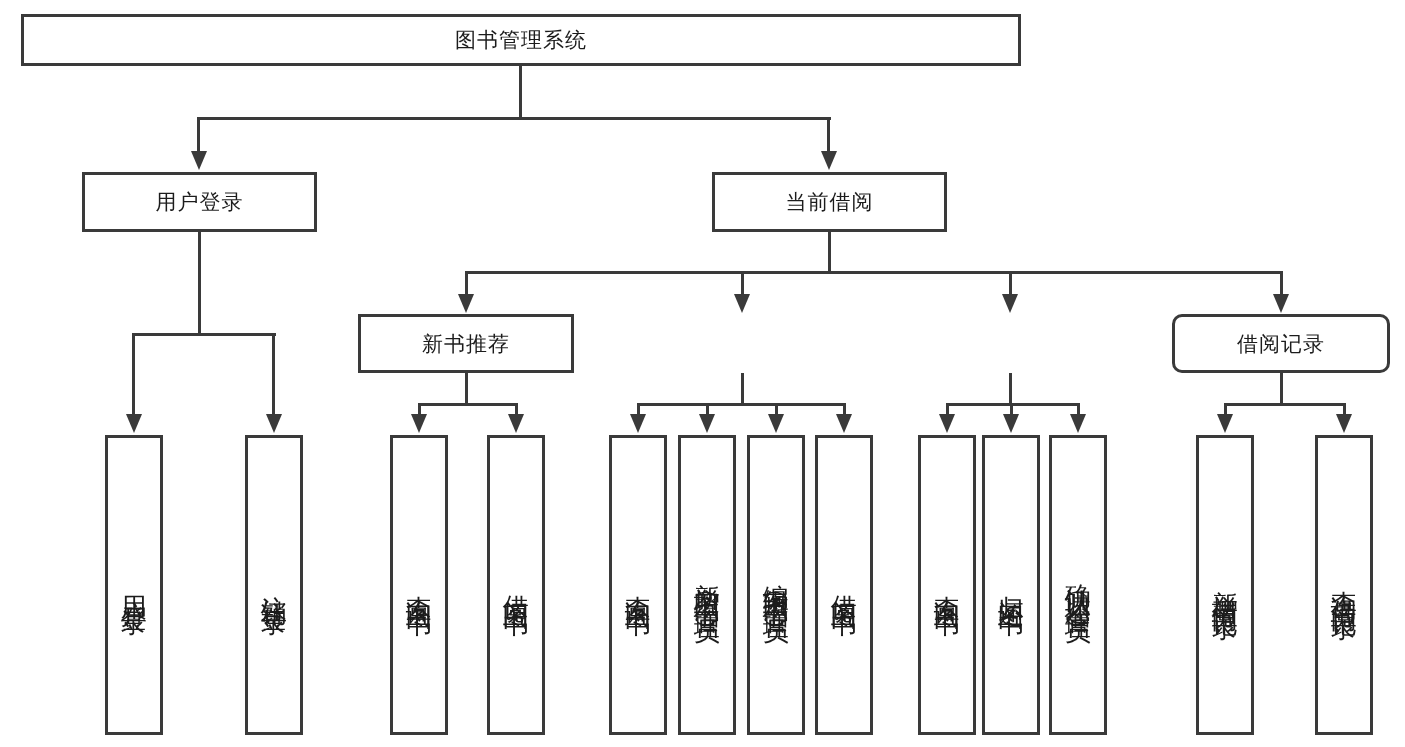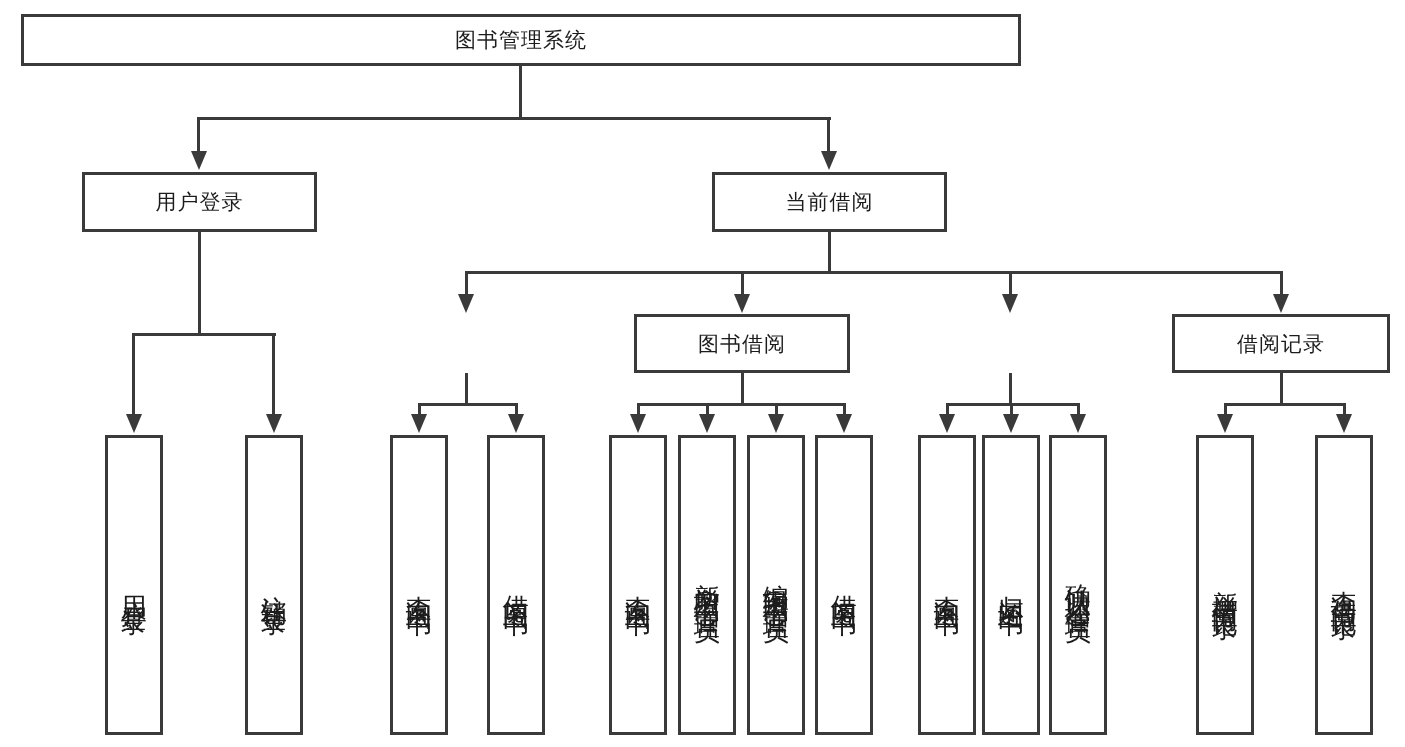--- a/index.html
+++ b/index.html
@@ -56,22 +56,22 @@
   <div class="hl" style="left:466px;top:271px;width:815px;"></div>
   <div class="vl" style="left:465px;top:271px;height:25px;"></div>
   <div class="arw" style="left:458px;top:294px;"></div>
   <div class="vl" style="left:741px;top:271px;height:25px;"></div>
   <div class="arw" style="left:734px;top:294px;"></div>
   <div class="vl" style="left:1009px;top:271px;height:25px;"></div>
   <div class="arw" style="left:1002px;top:294px;"></div>
   <div class="vl" style="left:1280px;top:271px;height:25px;"></div>
   <div class="arw" style="left:1273px;top:294px;"></div>
 
-  <div class="node h-node" style="left:634px;top:314px;width:216px;height:59px;">图书借阅</div>
-  <div class="node h-node" style="left:1172px;top:314px;width:218px;height:59px;">借阅记录</div>
+  <div class="node h-node" style="left:358px;top:314px;width:216px;height:59px;">新书推荐</div>
+  <div class="node h-node" style="left:1172px;top:314px;width:218px;height:59px;border-radius:10px;">借阅记录</div>
 
   <div class="vl" style="left:465px;top:373px;height:31px;"></div>
   <div class="hl" style="left:419px;top:403px;width:97px;"></div>
   <div class="vl" style="left:418px;top:403px;height:13px;"></div>
   <div class="arw" style="left:411px;top:414px;"></div>
   <div class="vl" style="left:515px;top:403px;height:13px;"></div>
   <div class="arw" style="left:508px;top:414px;"></div>
 
   <div class="vl" style="left:741px;top:373px;height:31px;"></div>
   <div class="hl" style="left:638px;top:403px;width:206px;"></div>

